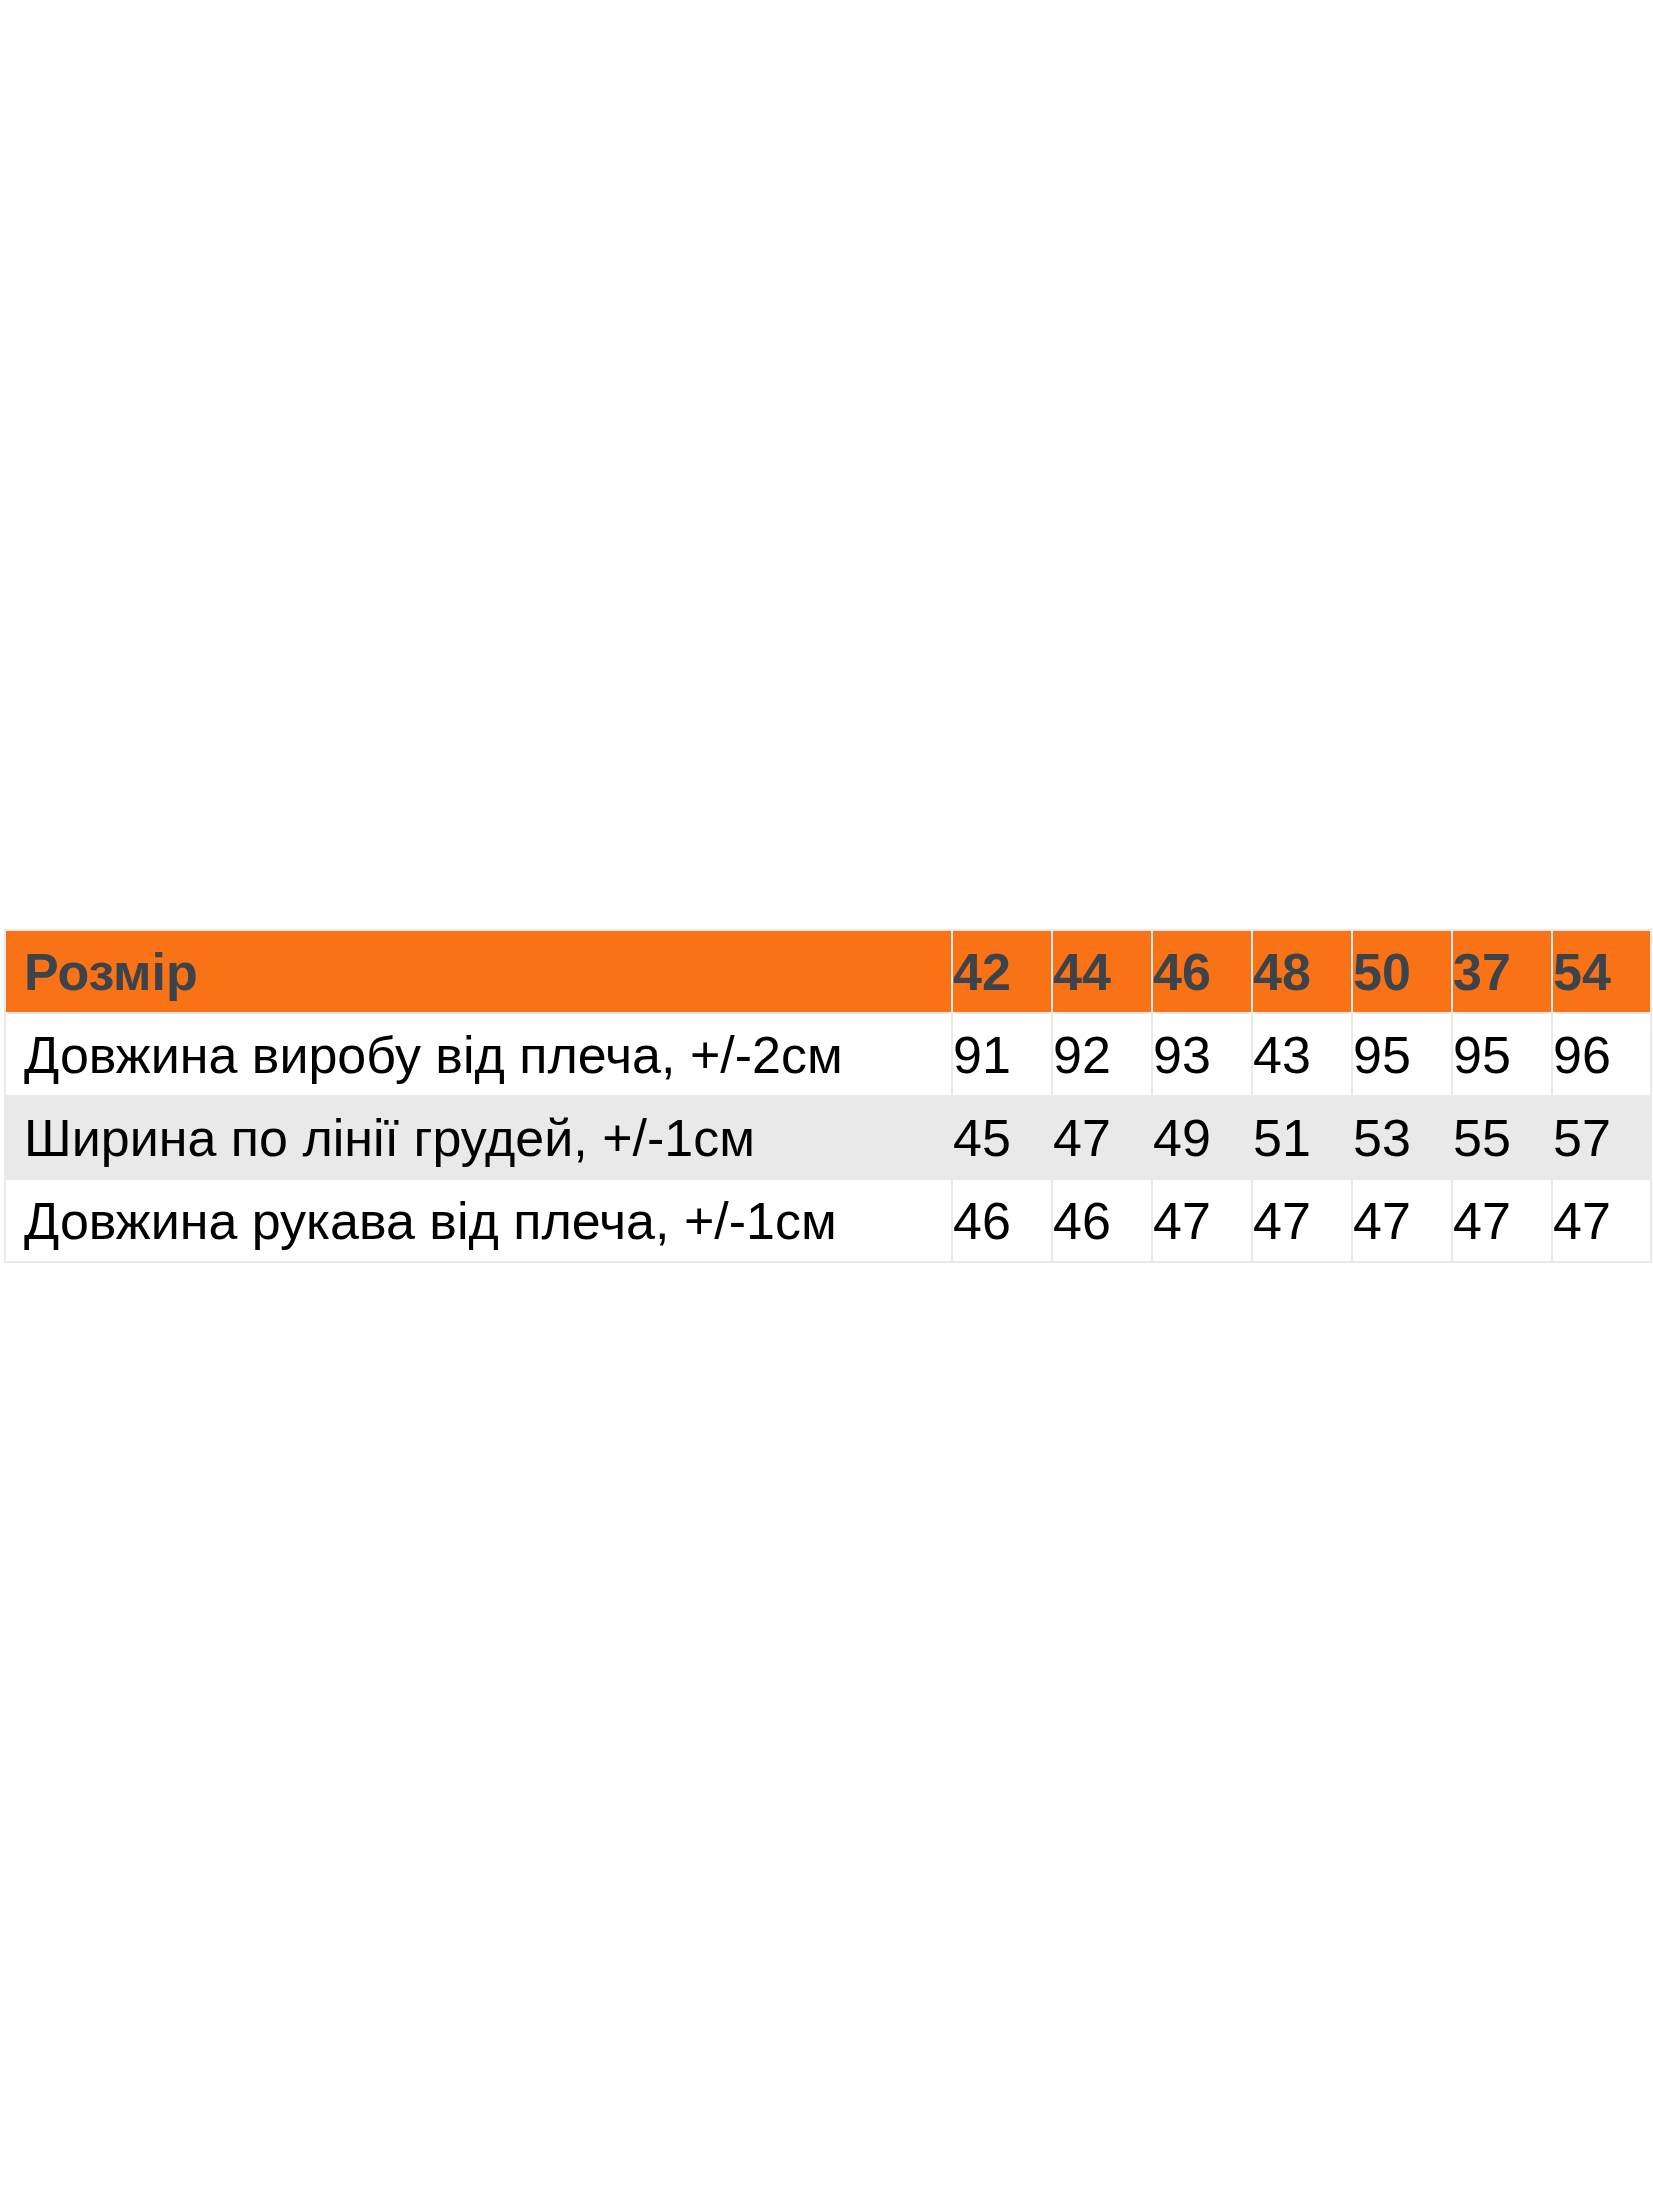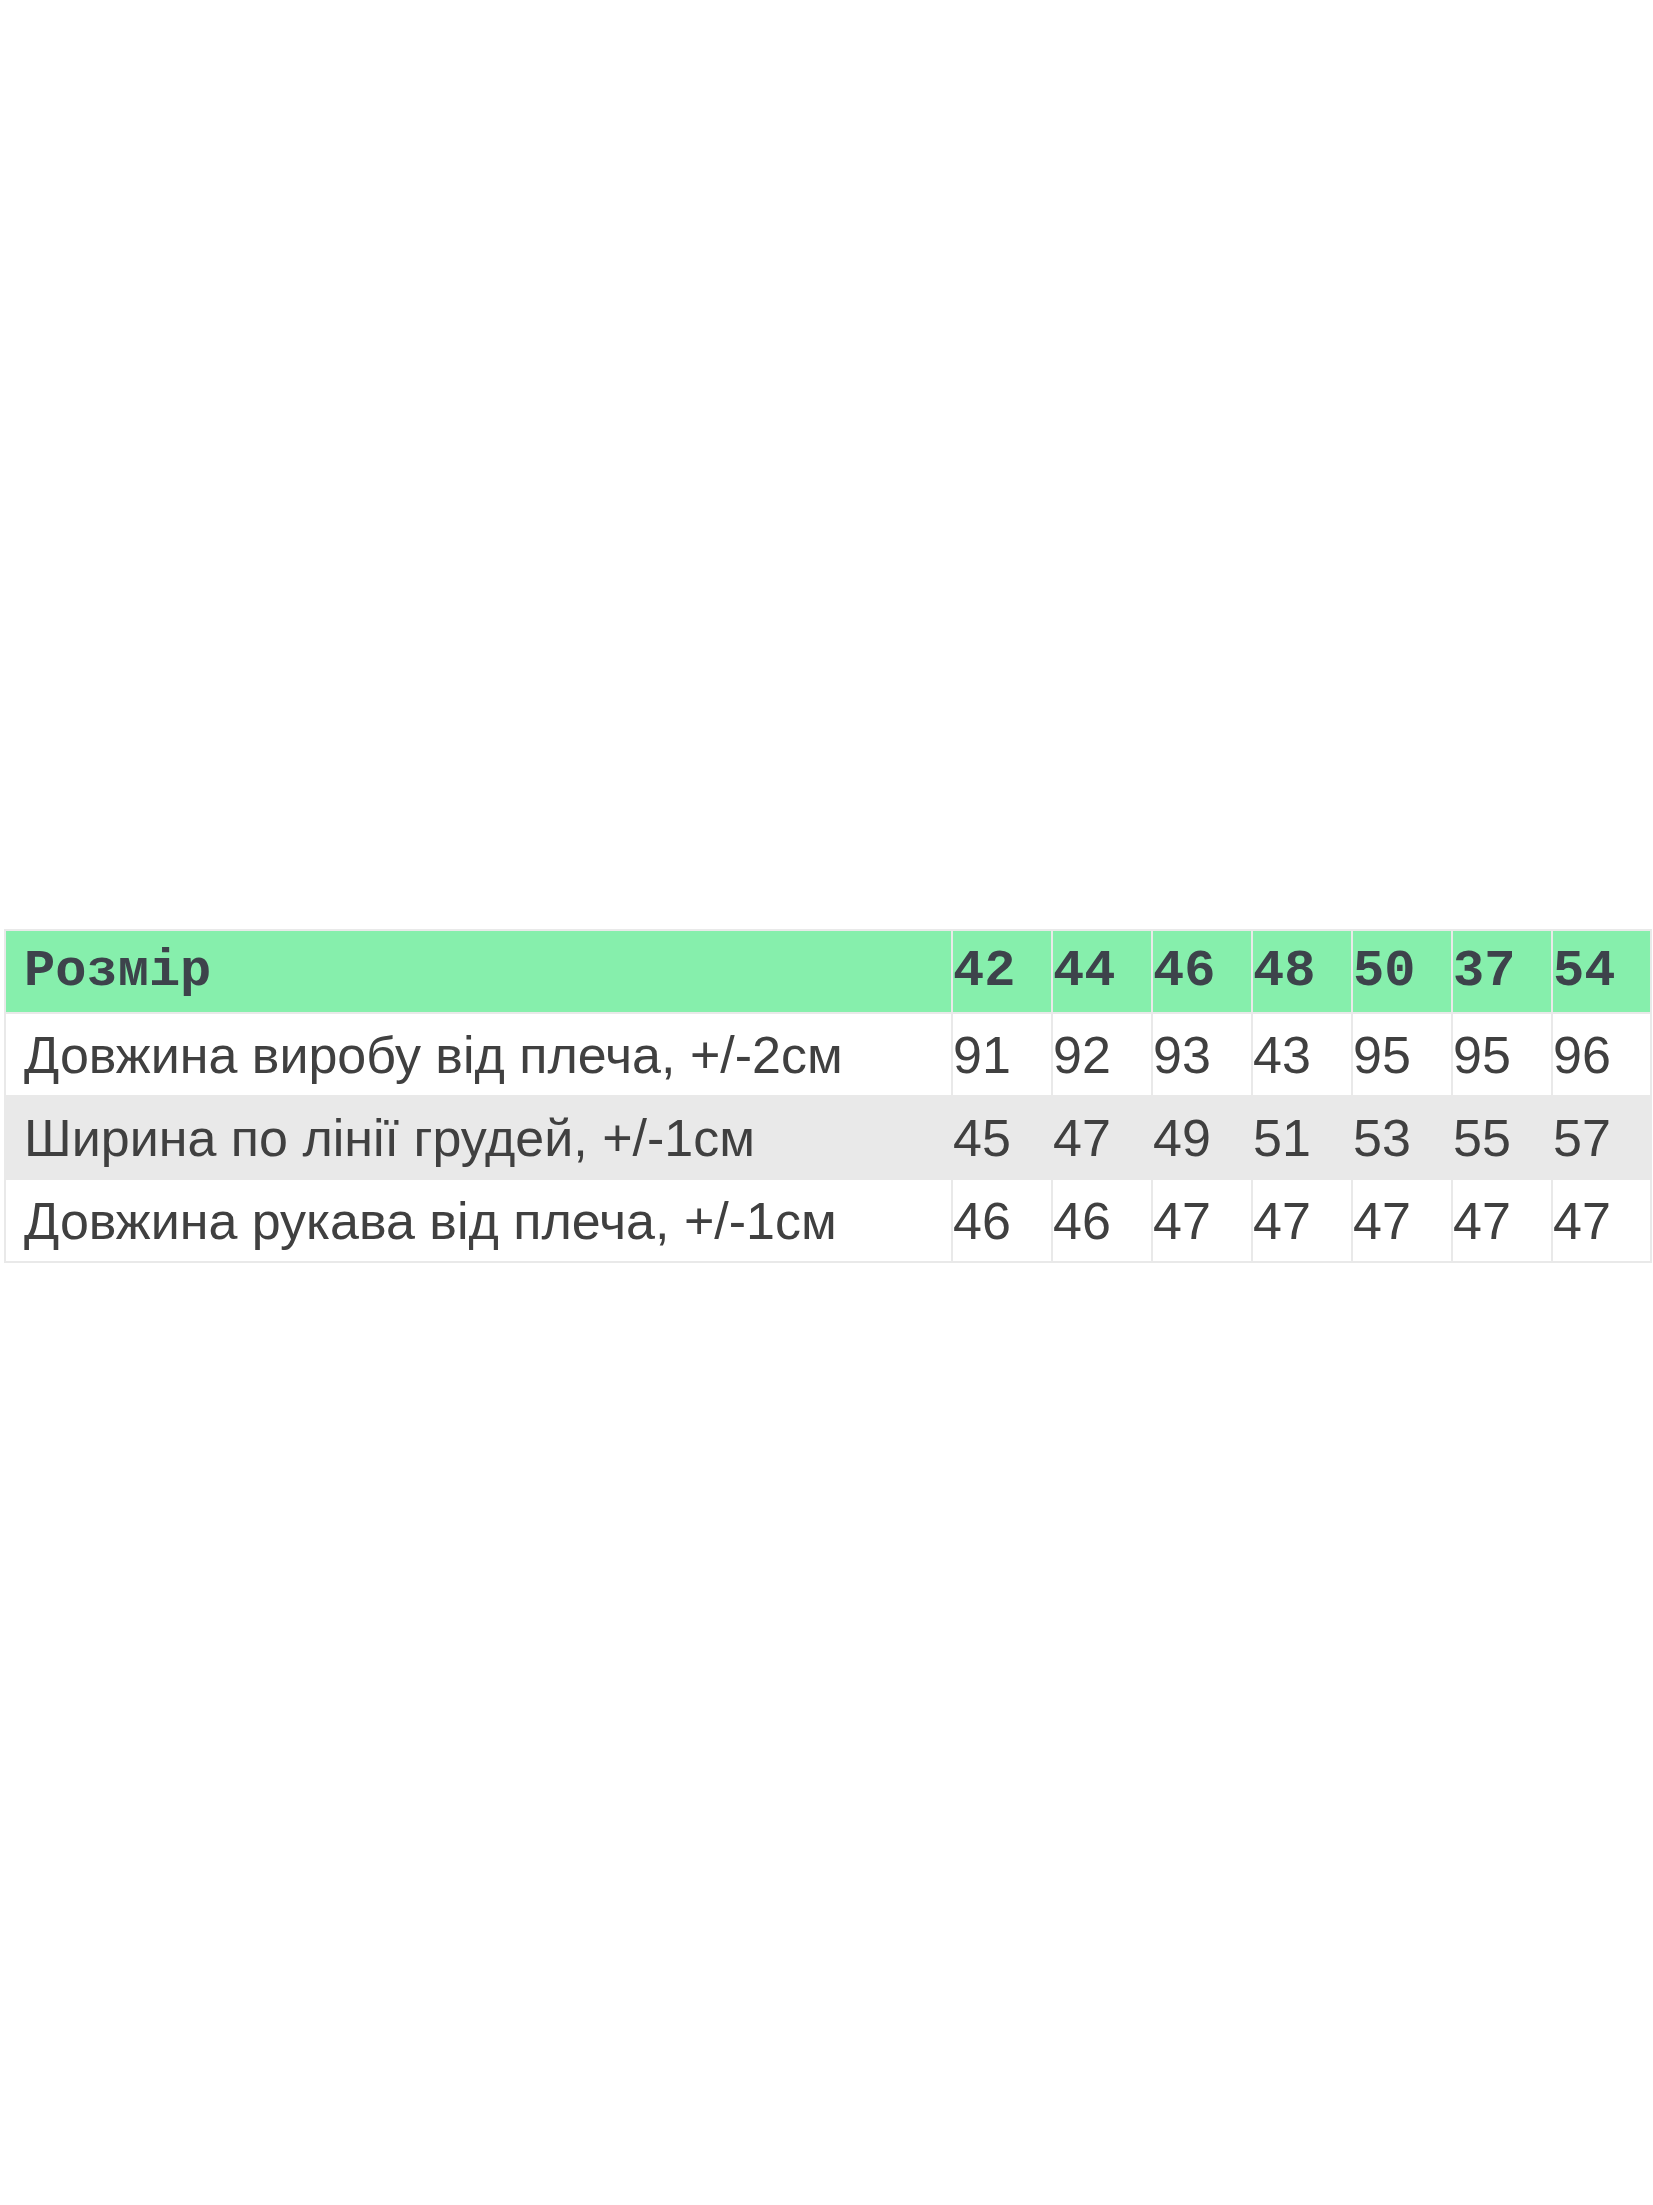--- a/index.html
+++ b/index.html
@@ -24,35 +24,34 @@
   .size-table th,
   .size-table td {
     border: 2.5px solid #e9e9e9;
     height: 79px;
     font-size: 52px;
     vertical-align: middle;
     overflow: hidden;
     white-space: nowrap;
   }
   .size-table thead th {
-    background: #86efac;
+    background: #f97316;
     color: #3d434b;
     font-weight: 700;
-    font-family: Liberation Mono, monospace;
   }
   .size-table .label-col {
     text-align: left;
     padding-left: 18px;
   }
   .size-table .val-col {
     text-align: left;
     padding: 0;
   }
   .size-table tbody td {
-    color: #404040;
+    color: #000000;
     font-weight: 400;
   }
   .size-table tbody tr.row-white {
     background: #ffffff;
   }
   .size-table tbody tr.row-gray {
     background: #e9e9e9;
     margin-left: 46px;
   }
 </style>

